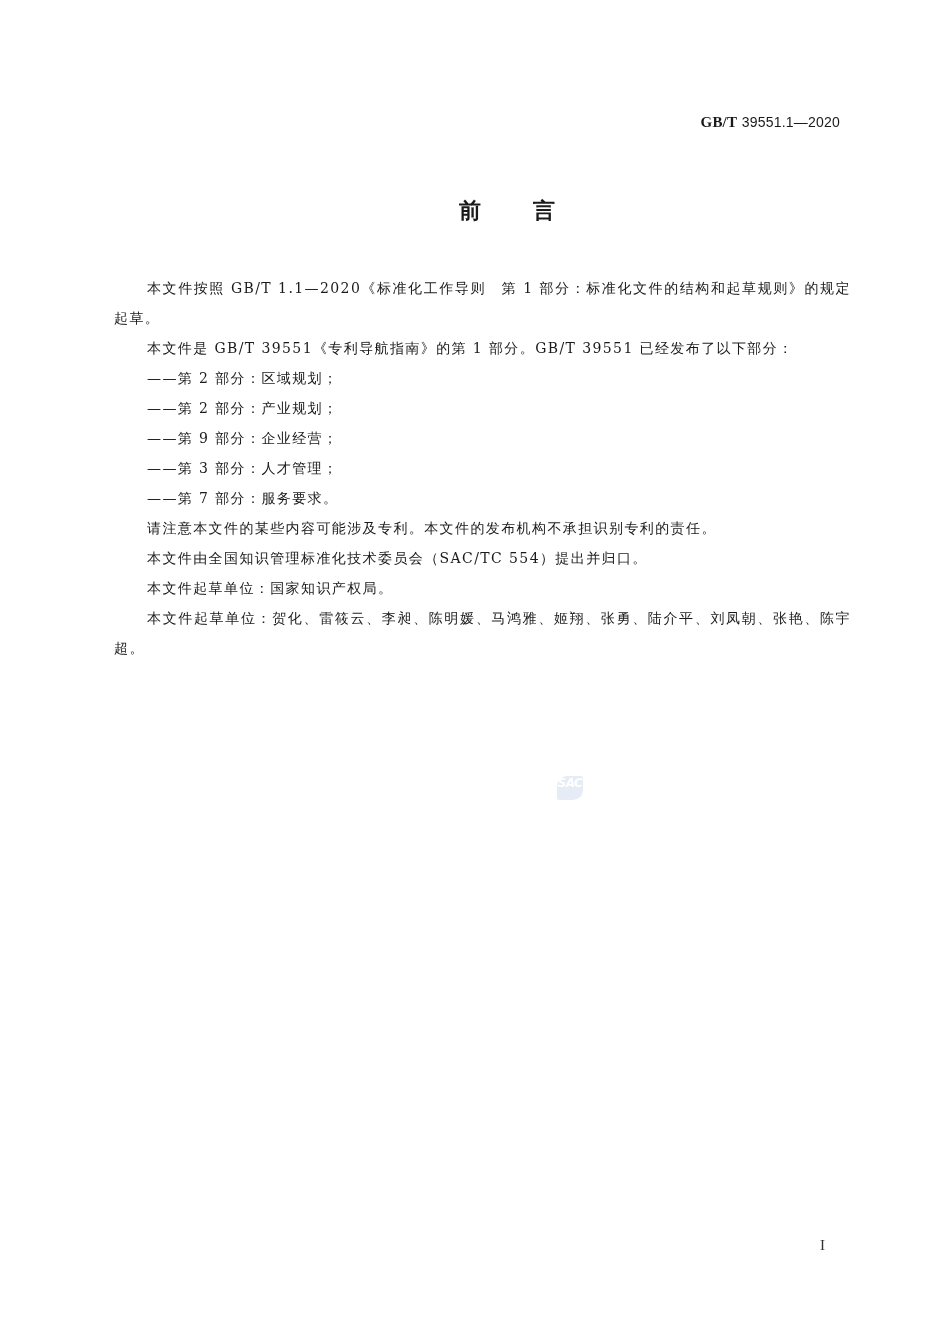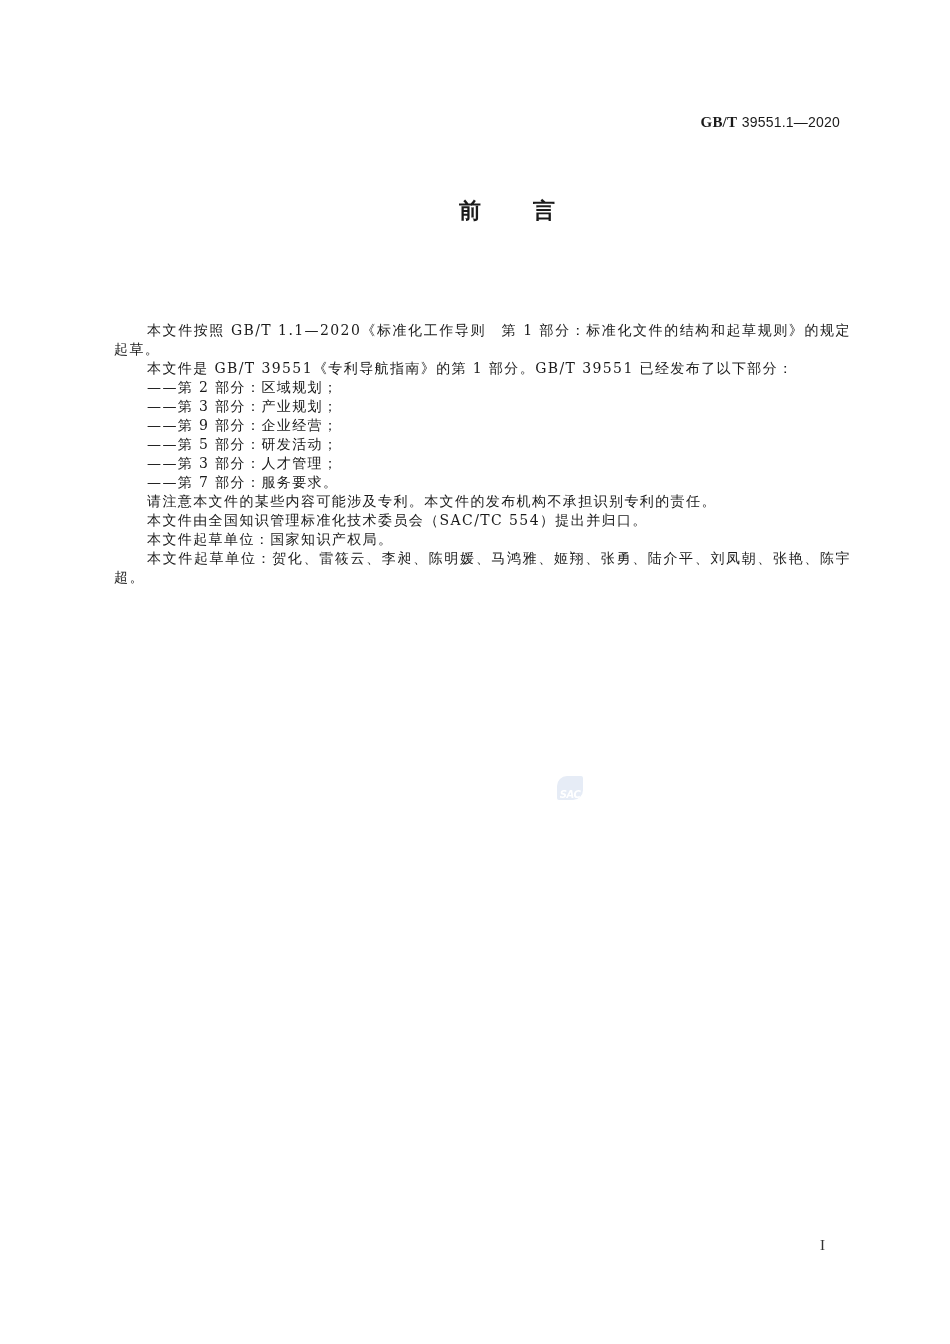--- a/index.html
+++ b/index.html
@@ -45,23 +45,22 @@
       padding-left: 32px;
     }
     .title span { display: inline-block; }
     .title .gap { width: 52px; }
     .body-text {
       position: absolute;
       top: 273px;
       left: 114px;
       width: 737px;
       font-size: 14px;
-      line-height: 19px;
+      line-height: 30px;
       letter-spacing: 1.4px;
-      margin-top: 48px;
     }
     .body-text p {
       margin: 0;
       text-indent: 33px;
       text-align: justify;
     }
     .body-text .list-item {
       margin: 0;
       padding-left: 33px;
       white-space: nowrap;
@@ -69,25 +68,25 @@
     .watermark {
       position: absolute;
       left: 557px;
       top: 776px;
       width: 26px;
       height: 24px;
       background: #e6ecf6;
       border-radius: 10px 2px 10px 2px;
       color: #ffffff;
       font-family: "DejaVu Sans", sans-serif;
-      font-size: 10px;
+      font-size: 12px;
       font-weight: bold;
       font-style: italic;
       display: flex;
-      align-items: flex-end;
+      align-items: flex-start;
       justify-content: center;
       letter-spacing: -0.5px;
     }
     .page-number {
       position: absolute;
       top: 1237px;
       left: 820px;
       font-family: "Liberation Serif", serif;
       font-size: 15px;
       color: #333;
@@ -102,23 +101,22 @@
 </div>
 
 <div class="title">
   <span>前</span><span class="gap"></span><span>言</span>
 </div>
 
 <div class="body-text">
   <p>本文件按照 GB/T 1.1—2020《标准化工作导则　第 1 部分：标准化文件的结构和起草规则》的规定起草。</p>
   <p>本文件是 GB/T 39551《专利导航指南》的第 1 部分。GB/T 39551 已经发布了以下部分：</p>
   <div class="list-item">——第 2 部分：区域规划；</div>
-  <div class="list-item">——第 3 部分：产业规划；</div>
+  <div class="list-item">——第 2 部分：产业规划；</div>
   <div class="list-item">——第 9 部分：企业经营；</div>
-  <div class="list-item">——第 5 部分：研发活动；</div>
   <div class="list-item">——第 3 部分：人才管理；</div>
   <div class="list-item">——第 7 部分：服务要求。</div>
   <p>请注意本文件的某些内容可能涉及专利。本文件的发布机构不承担识别专利的责任。</p>
   <p>本文件由全国知识管理标准化技术委员会（SAC/TC 554）提出并归口。</p>
   <p>本文件起草单位：国家知识产权局。</p>
   <p>本文件起草单位：贺化、雷筱云、李昶、陈明媛、马鸿雅、姬翔、张勇、陆介平、刘凤朝、张艳、陈宇超。</p>
 </div>
 
 <div class="watermark">
   <span>SAC</span>

